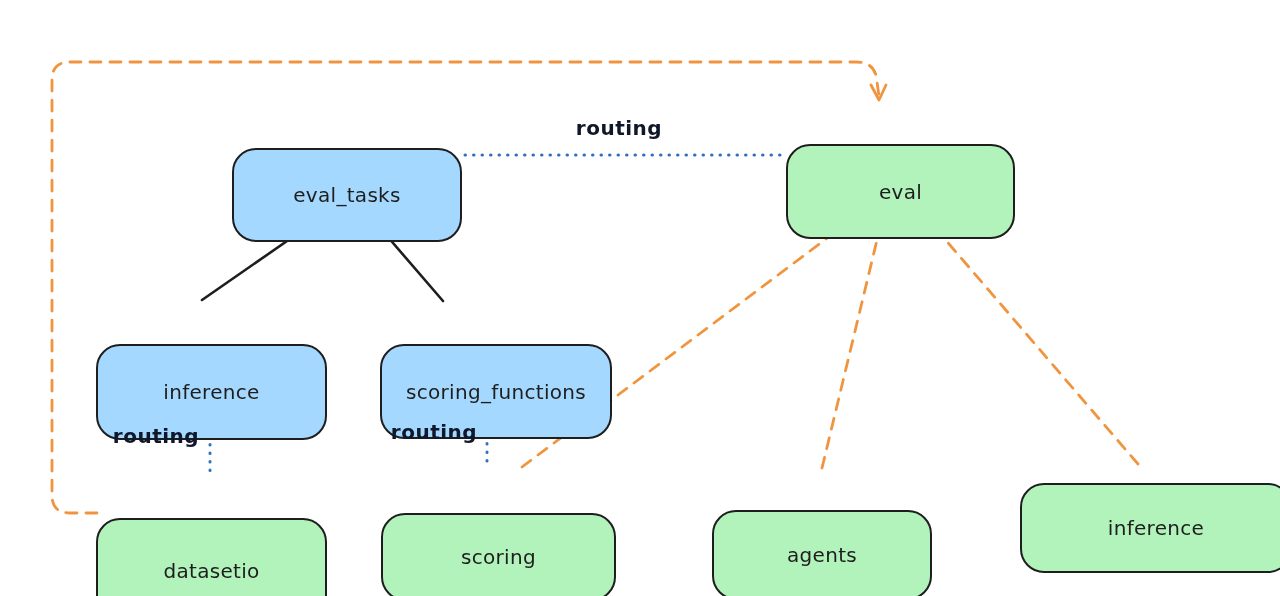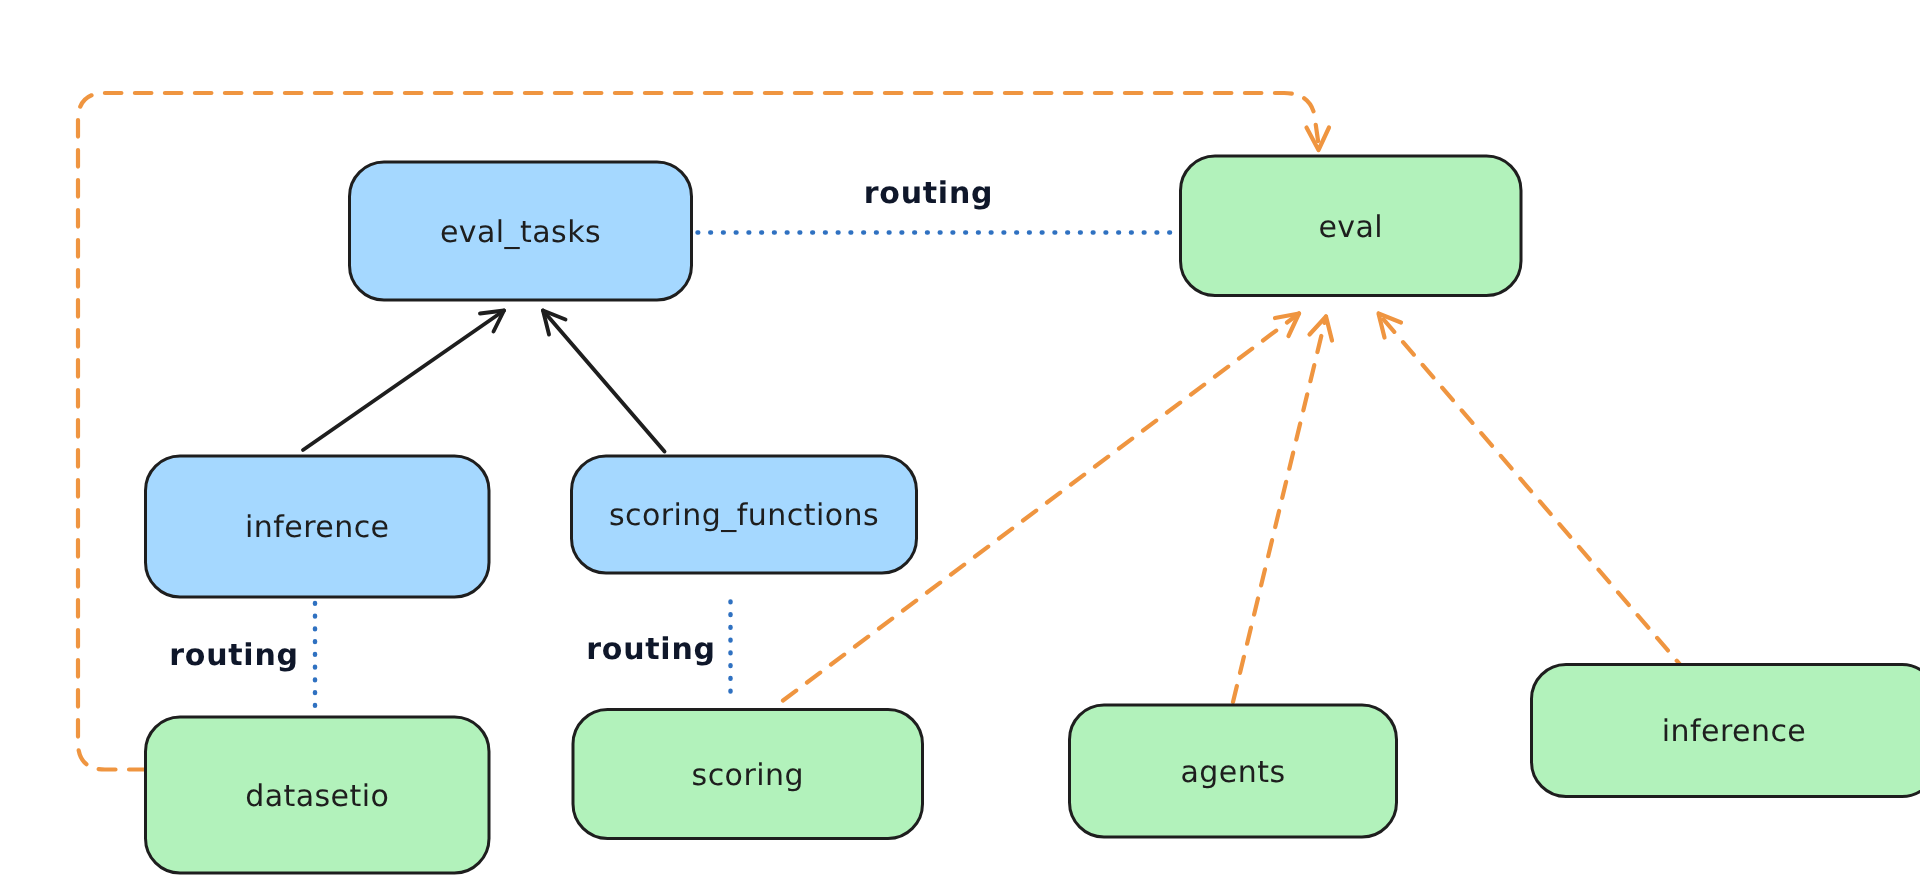--- a/index.html
+++ b/index.html
@@ -25,28 +25,29 @@
     box-sizing: border-box;
     border: 2.5px solid #1e1e1e;
     border-radius: 24px;
     display: flex;
     align-items: center;
     justify-content: center;
     color: #1e1e1e;
     font-size: 20px;
     letter-spacing: 0.3px;
     z-index: 2;
+    margin-top: 41px;
   }
   .node-blue  { background: #a5d8ff; }
   .node-green { background: #b2f2bb; border-radius: 24px; }
 
   .n-eval-tasks        { left: 232px;  top: 107px; width: 230px; height: 94px; }
   .n-eval              { left: 786px;  top: 103px; width: 229px; height: 95px; }
   .n-datasets          { left: 96px;   top: 303px; width: 231px; height: 96px; }
-  .n-scoring-functions { left: 380px;  top: 303px; width: 232px; height: 80px; }
+  .n-scoring-functions { left: 380px;  top: 303px; width: 232px; height: 95px; }
   .n-datasetio         { left: 96px;   top: 477px; width: 231px; height: 106px; }
   .n-scoring           { left: 381px;  top: 472px; width: 235px; height: 88px; }
   .n-agents            { left: 712px;  top: 469px; width: 220px; height: 90px; }
   .n-inference         { left: 1020px; top: 442px; width: 272px; height: 90px; }
 
   .edge-label {
     position: absolute;
     color: #0f172a;
     font-size: 20px;
     font-weight: bold;

